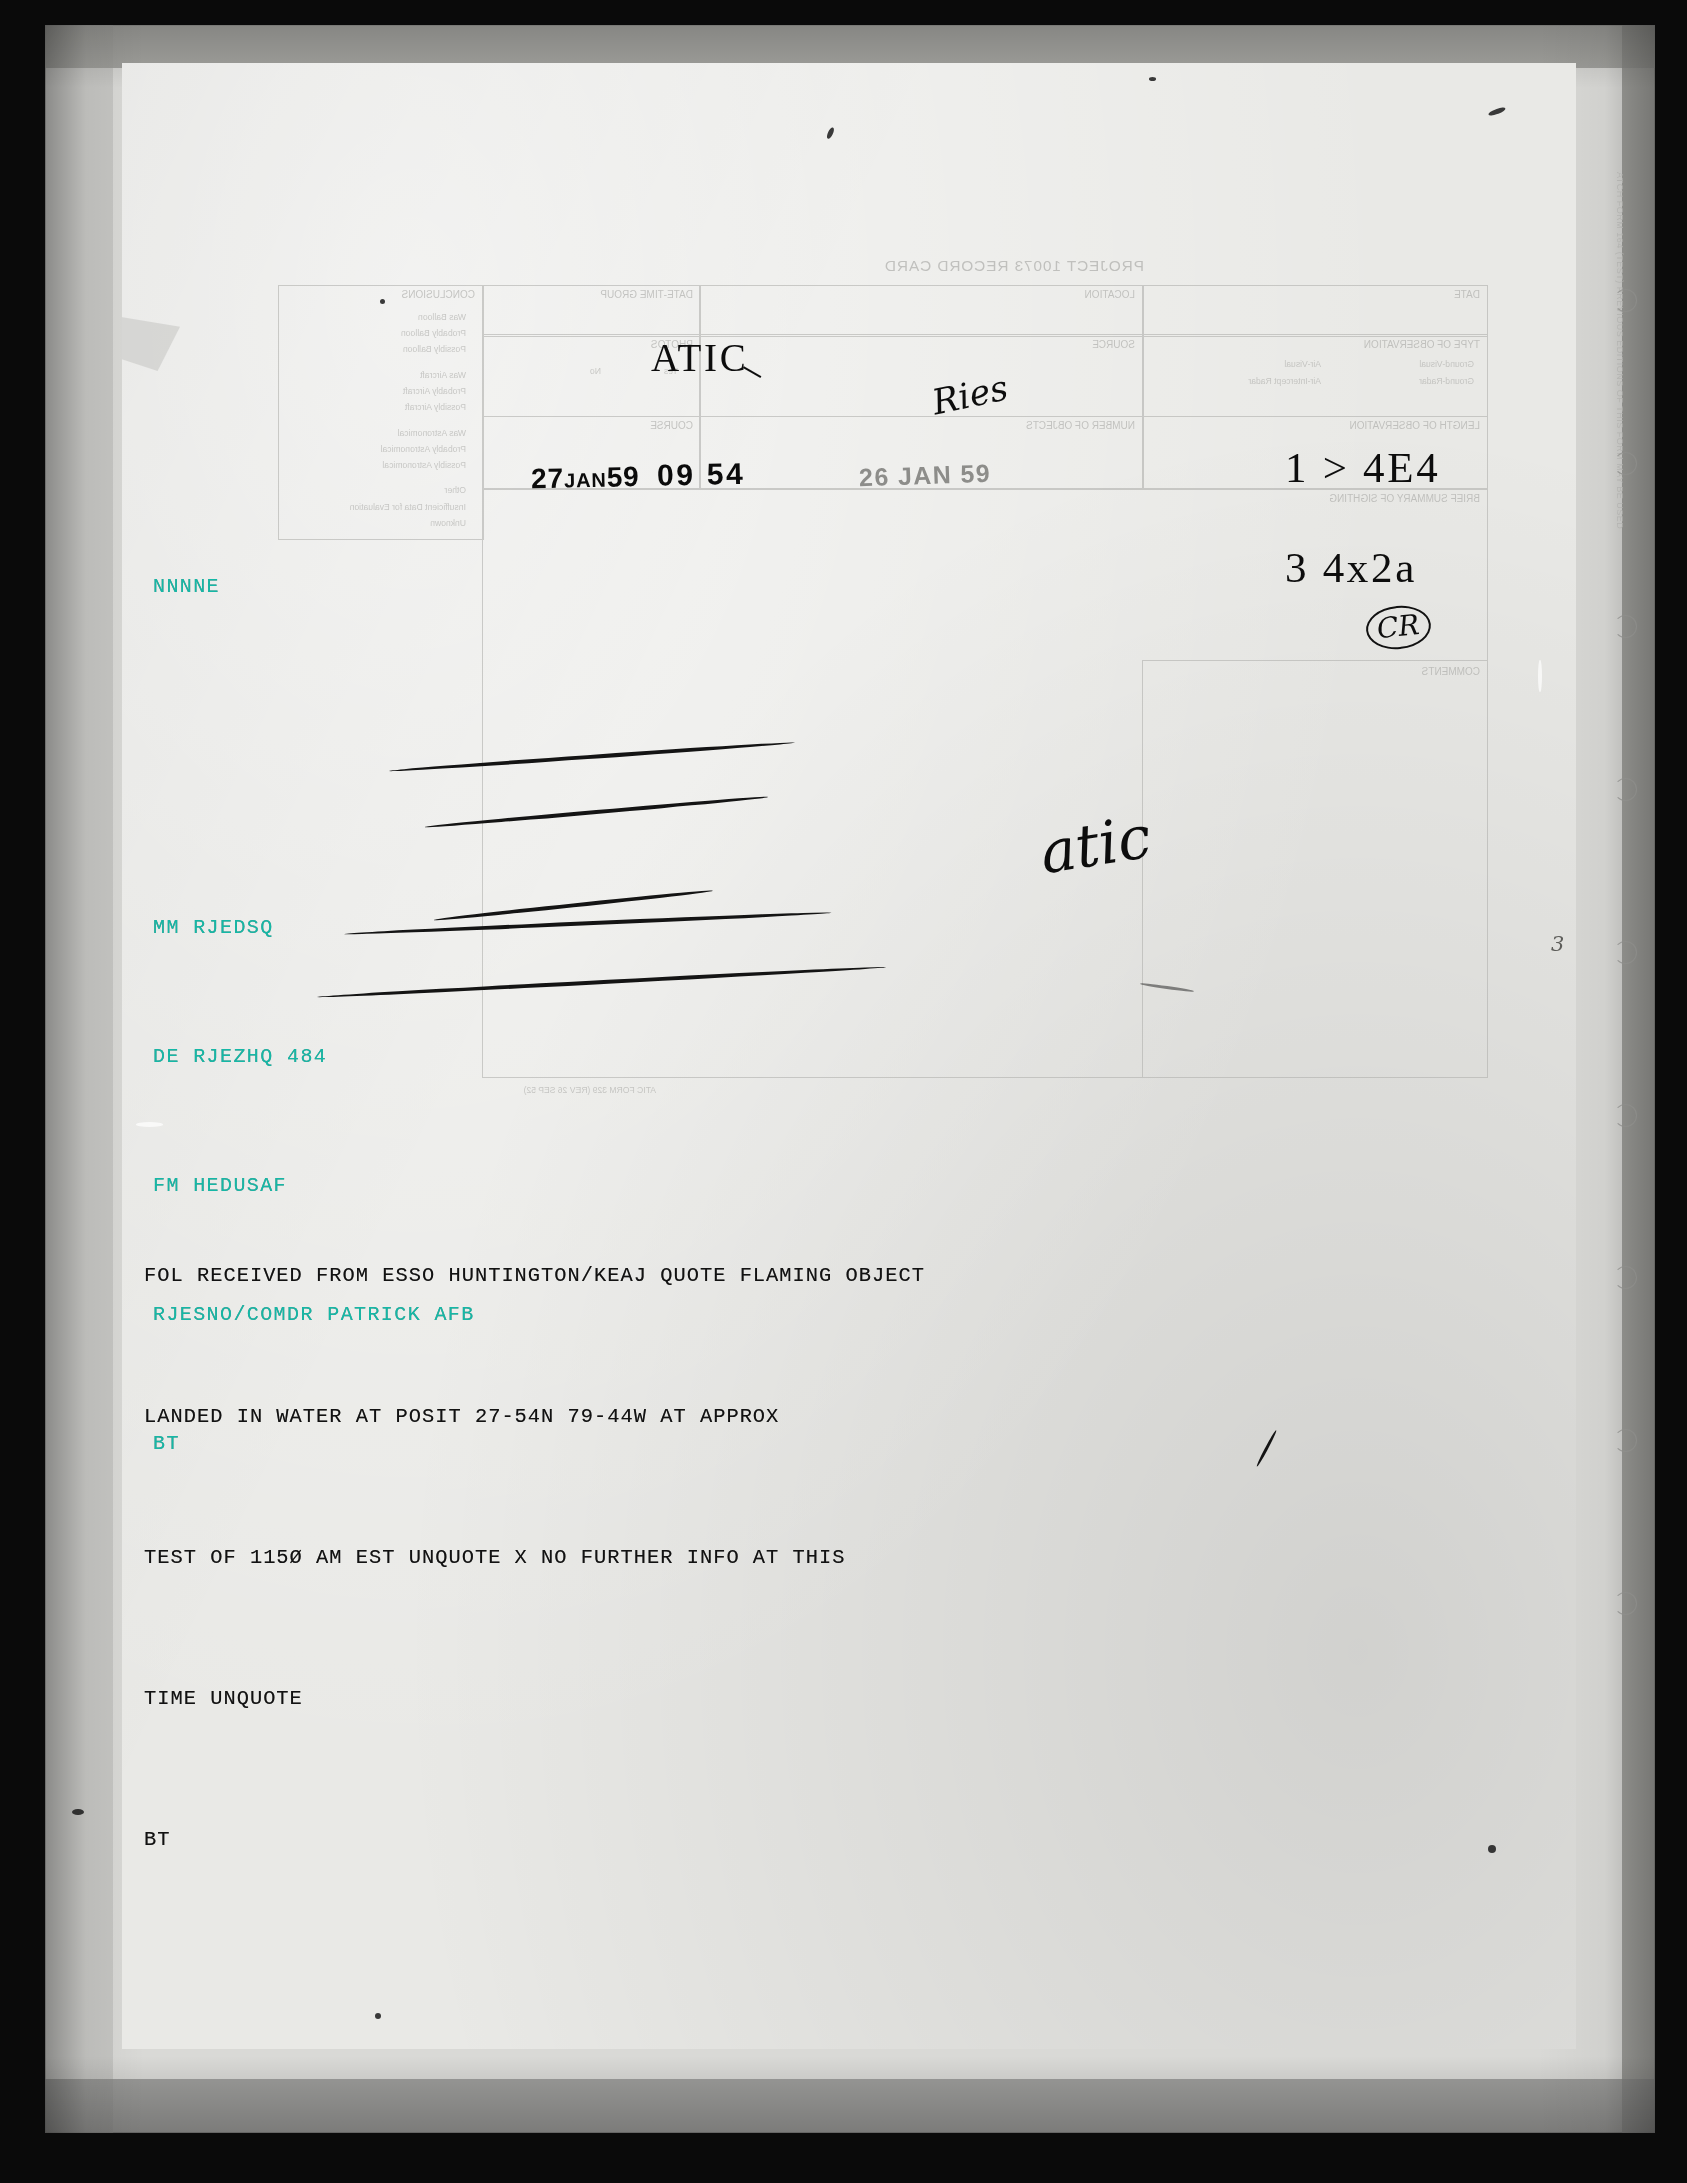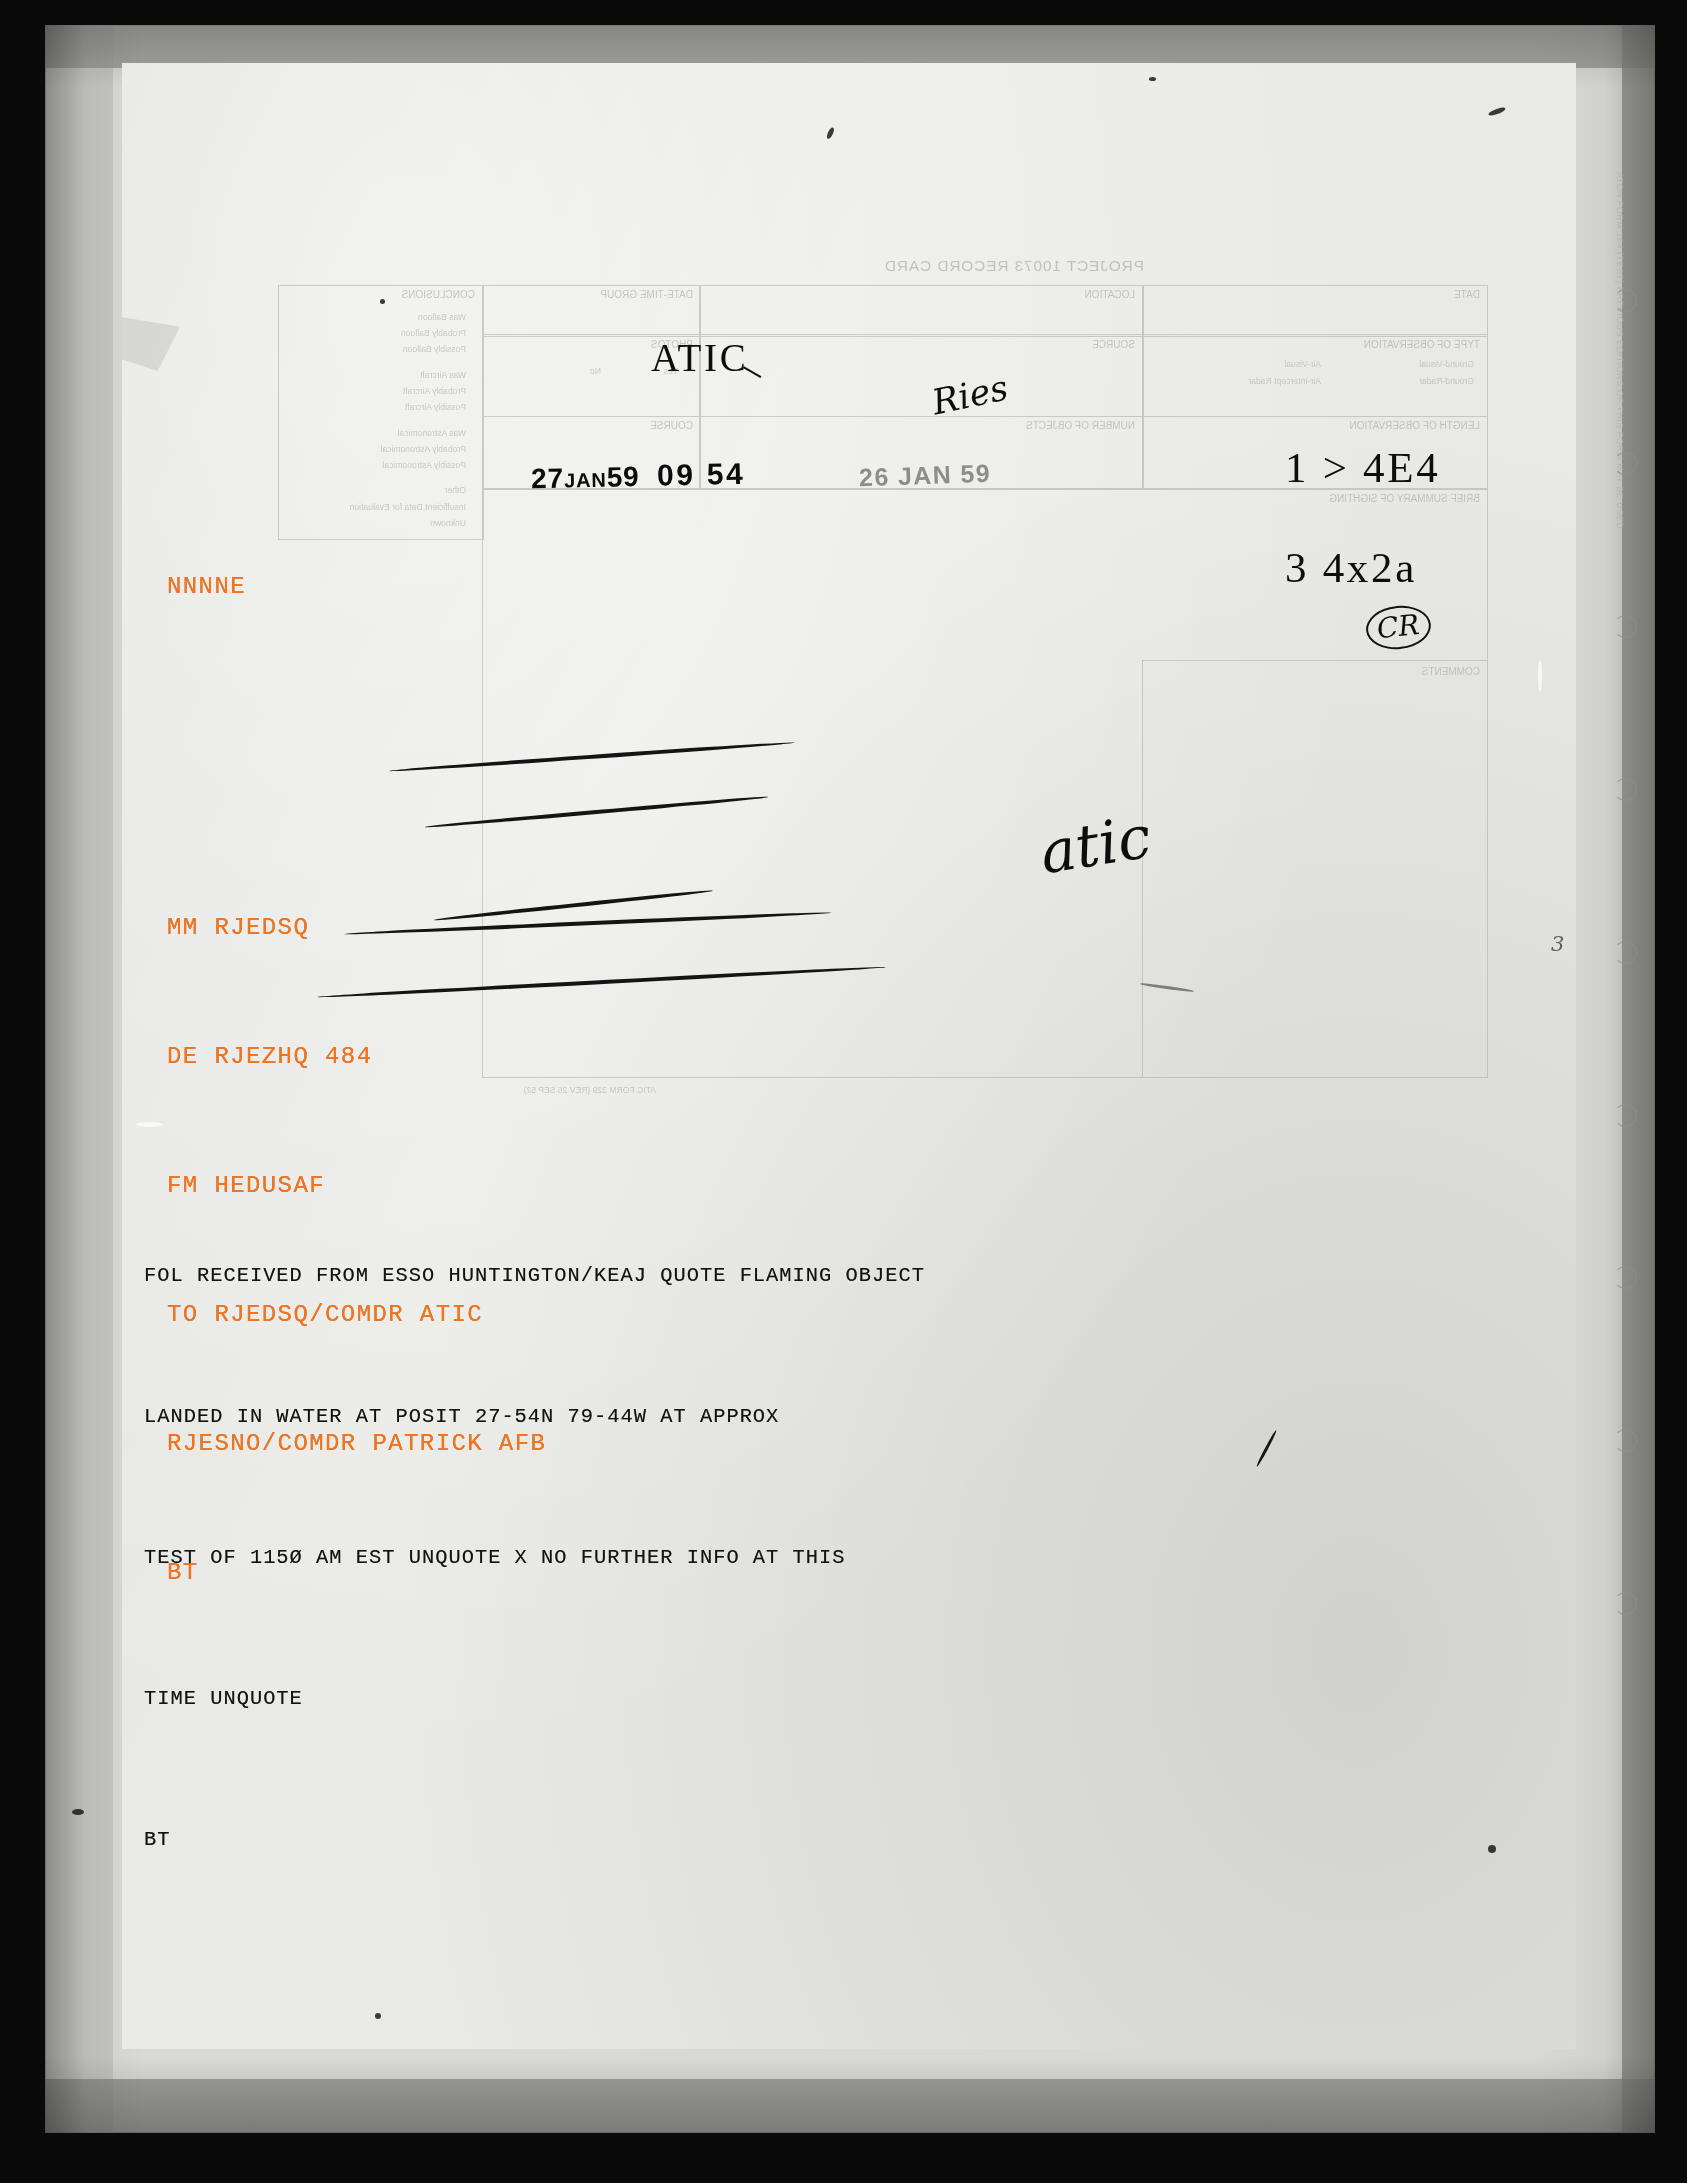--- a/index.html
+++ b/index.html
@@ -169,26 +169,26 @@
     height: 21px;
     border-radius: 50%;
     border: 1.8px solid #8f8f8c;
     border-left-color: transparent;
     opacity: .8;
   }
 
   
   .teletype {
     position: absolute;
-    left: 167px;
+    left: 153px;
     top: 479px;
     width: 1221px;
-    color: #f97316;
+    color: #14b8a6;
     font-family: "Liberation Mono", "DejaVu Sans Mono", monospace;
-    font-size: 24px;
+    font-size: 20px;
     letter-spacing: 1.4px;
     line-height: 43px;
     white-space: pre;
     text-shadow: 0 0 0.5px rgba(0,0,0,0.45);
   }
   .teletype .ln { display: block; }
   .teletype .gap { display: block; height: 20px; }
 
   
   .bodytext {
@@ -428,21 +428,20 @@
   <div class="punch" style="top:1429px;"></div>
   <div class="punch" style="top:1592px;"></div>
 
   <div class="teletype">
     <span class="ln">NNNNE</span>
     <span class="gap"></span>
     <span class="gap"></span>
     <span class="ln">MM RJEDSQ</span>
     <span class="ln">DE RJEZHQ 484</span>
     <span class="ln">FM HEDUSAF</span>
-    <span class="ln">TO RJEDSQ/COMDR ATIC</span>
     <span class="ln">RJESNO/COMDR PATRICK AFB</span>
     <span class="ln">BT</span>
   </div>
 
   <div class="bodytext">
     <span class="ln">FOL RECEIVED FROM ESSO HUNTINGTON/KEAJ QUOTE FLAMING OBJECT</span>
     <span class="ln">LANDED IN WATER AT POSIT 27-54N 79-44W AT APPROX</span>
     <span class="ln">TEST OF 115Ø AM EST UNQUOTE X NO FURTHER INFO AT THIS</span>
     <span class="ln">TIME UNQUOTE</span>
     <span class="ln">BT</span>

